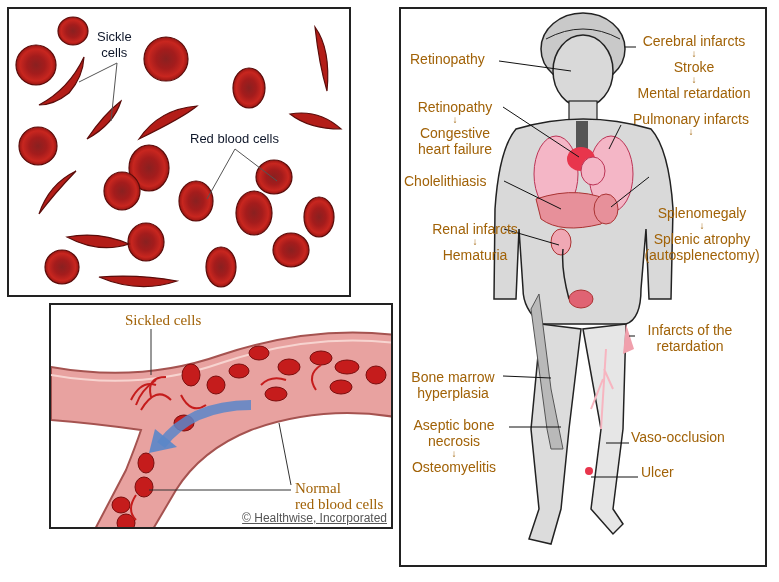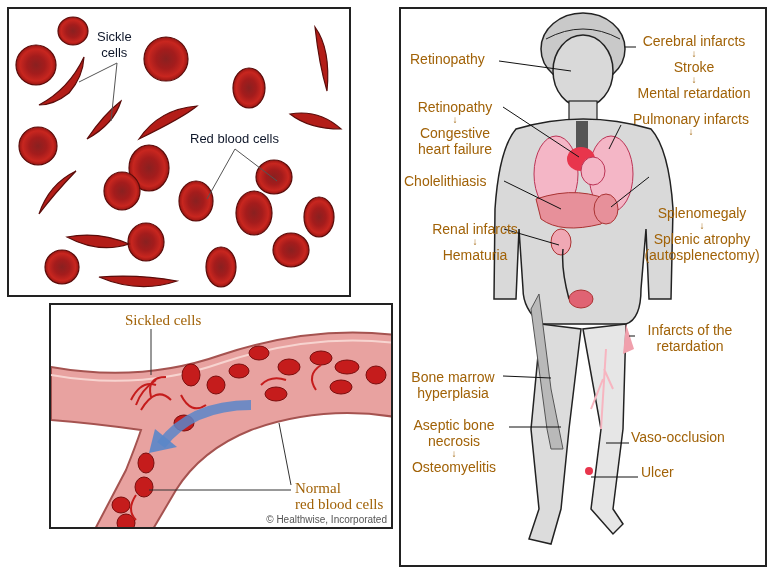--- a/index.html
+++ b/index.html
@@ -7,21 +7,21 @@
   .panel{position:absolute;border:2px solid #222;background:#fff;box-sizing:border-box;overflow:hidden;}
   #p1{left:7px;top:7px;width:344px;height:290px;}
   #p2{left:7px;top:303px;width:344px;height:226px;margin-left:42px;}
   #p3b{left:399px;top:7px;width:368px;height:560px;}
   svg{position:absolute;left:0;top:0;}
   .lbl{position:absolute;font-size:14px;color:#a16207;line-height:16px;white-space:nowrap;}
   .serif{font-family:"Liberation Serif",serif;font-size:15px;}
   .small{font-size:13px;color:#0f172a;}
   .ctr{text-align:center;}
   .arrow{font-size:10px;line-height:10px;display:block;text-align:center;}
-  .copy{position:absolute;font-size:10px;color:#555;}
+  .copy{position:absolute;font-size:12px;color:#555;text-decoration:underline;}
 </style>
 </head>
 <body>
 
 <div class="panel" id="p1">
   <svg width="344" height="290">
     <defs>
       <radialGradient id="rbc" cx="50%" cy="50%" r="50%">
         <stop offset="0%" stop-color="#8a2020"></stop>
         <stop offset="45%" stop-color="#a41c1c"></stop>

